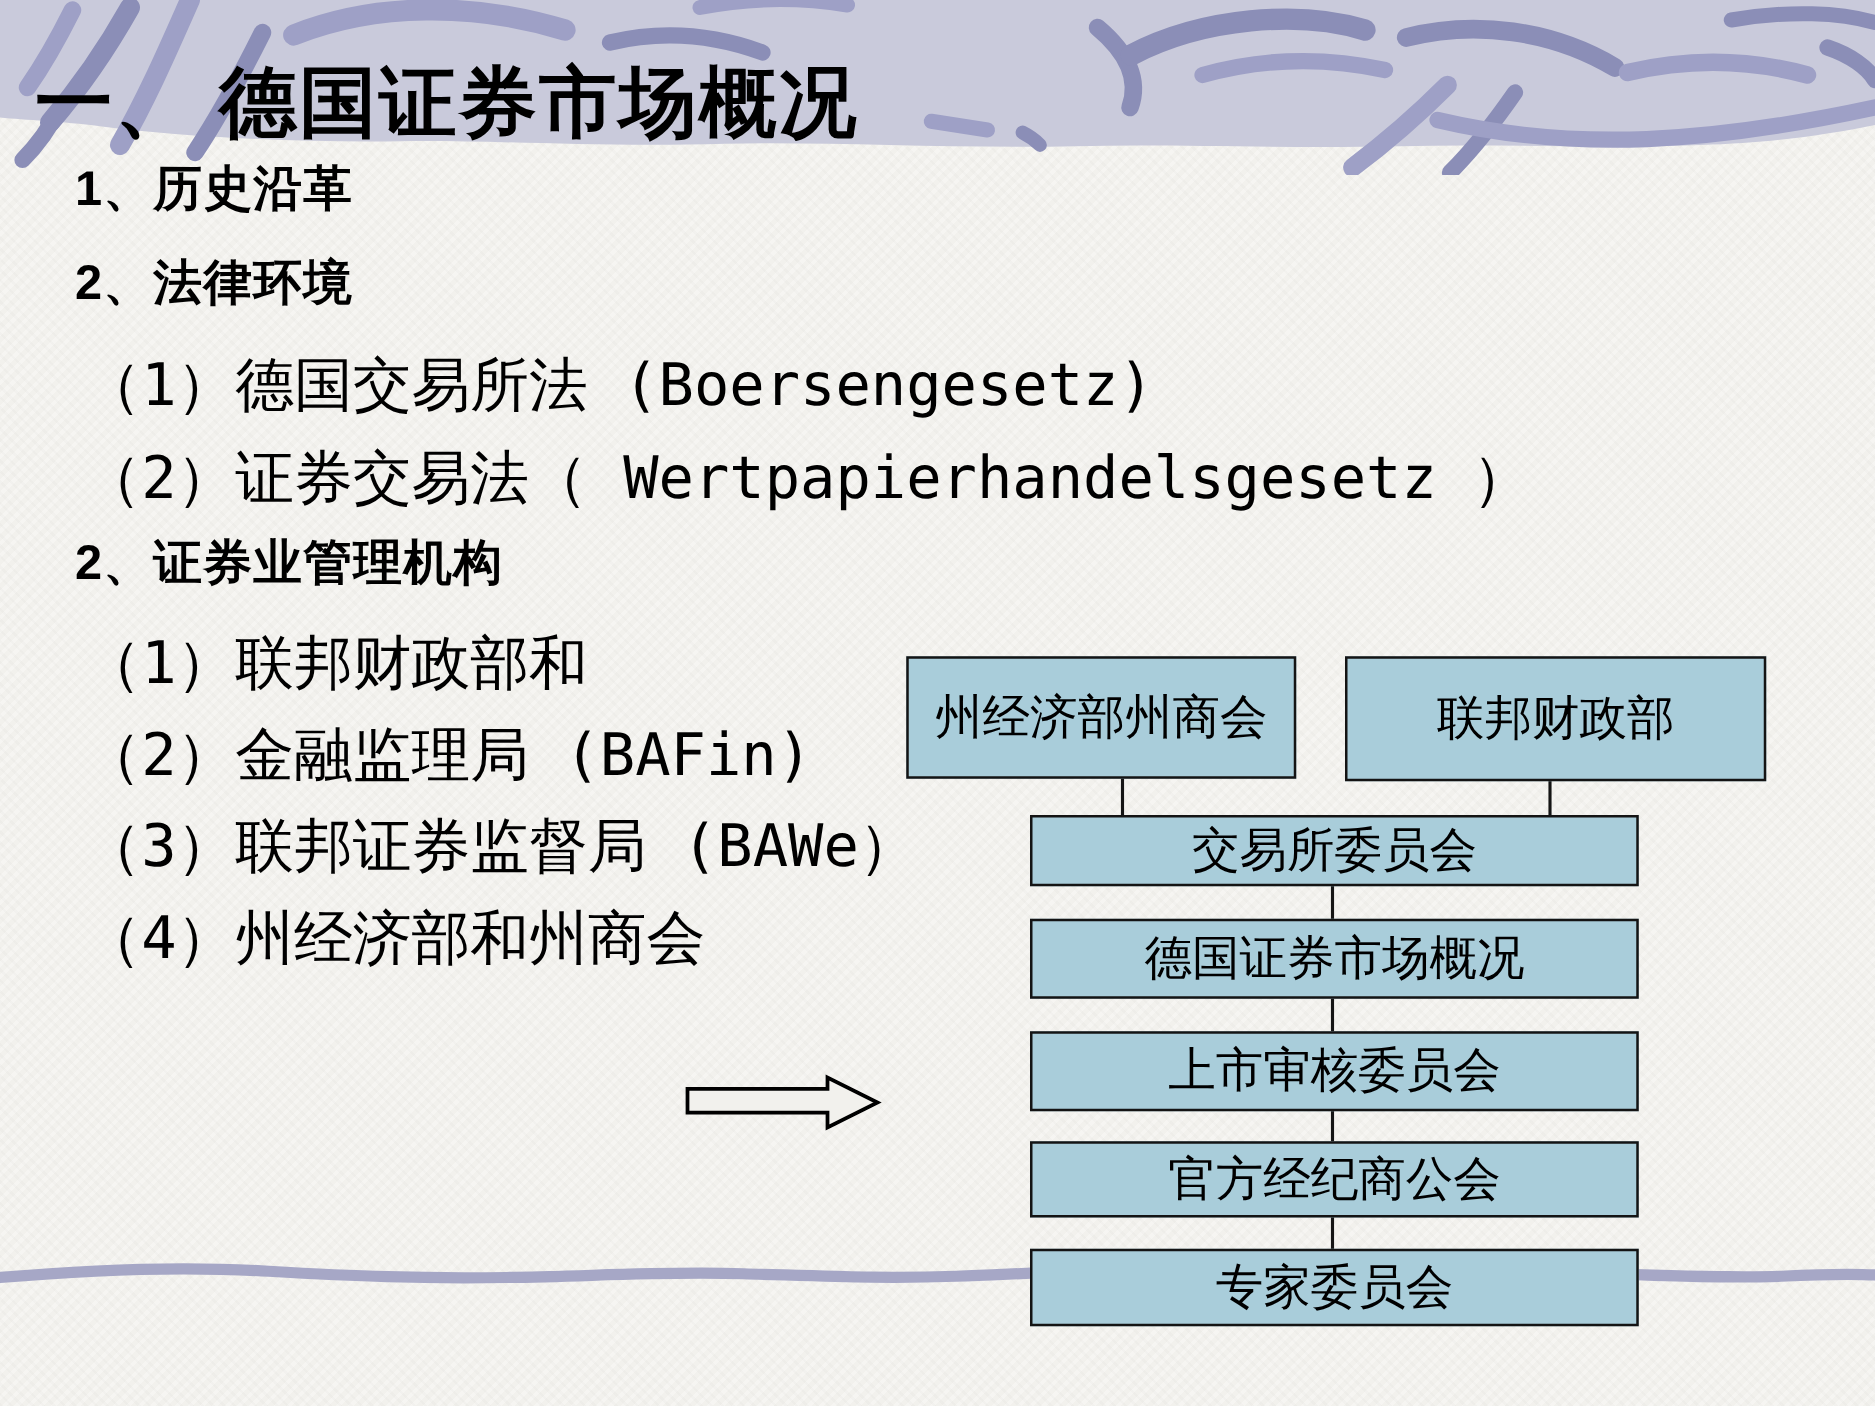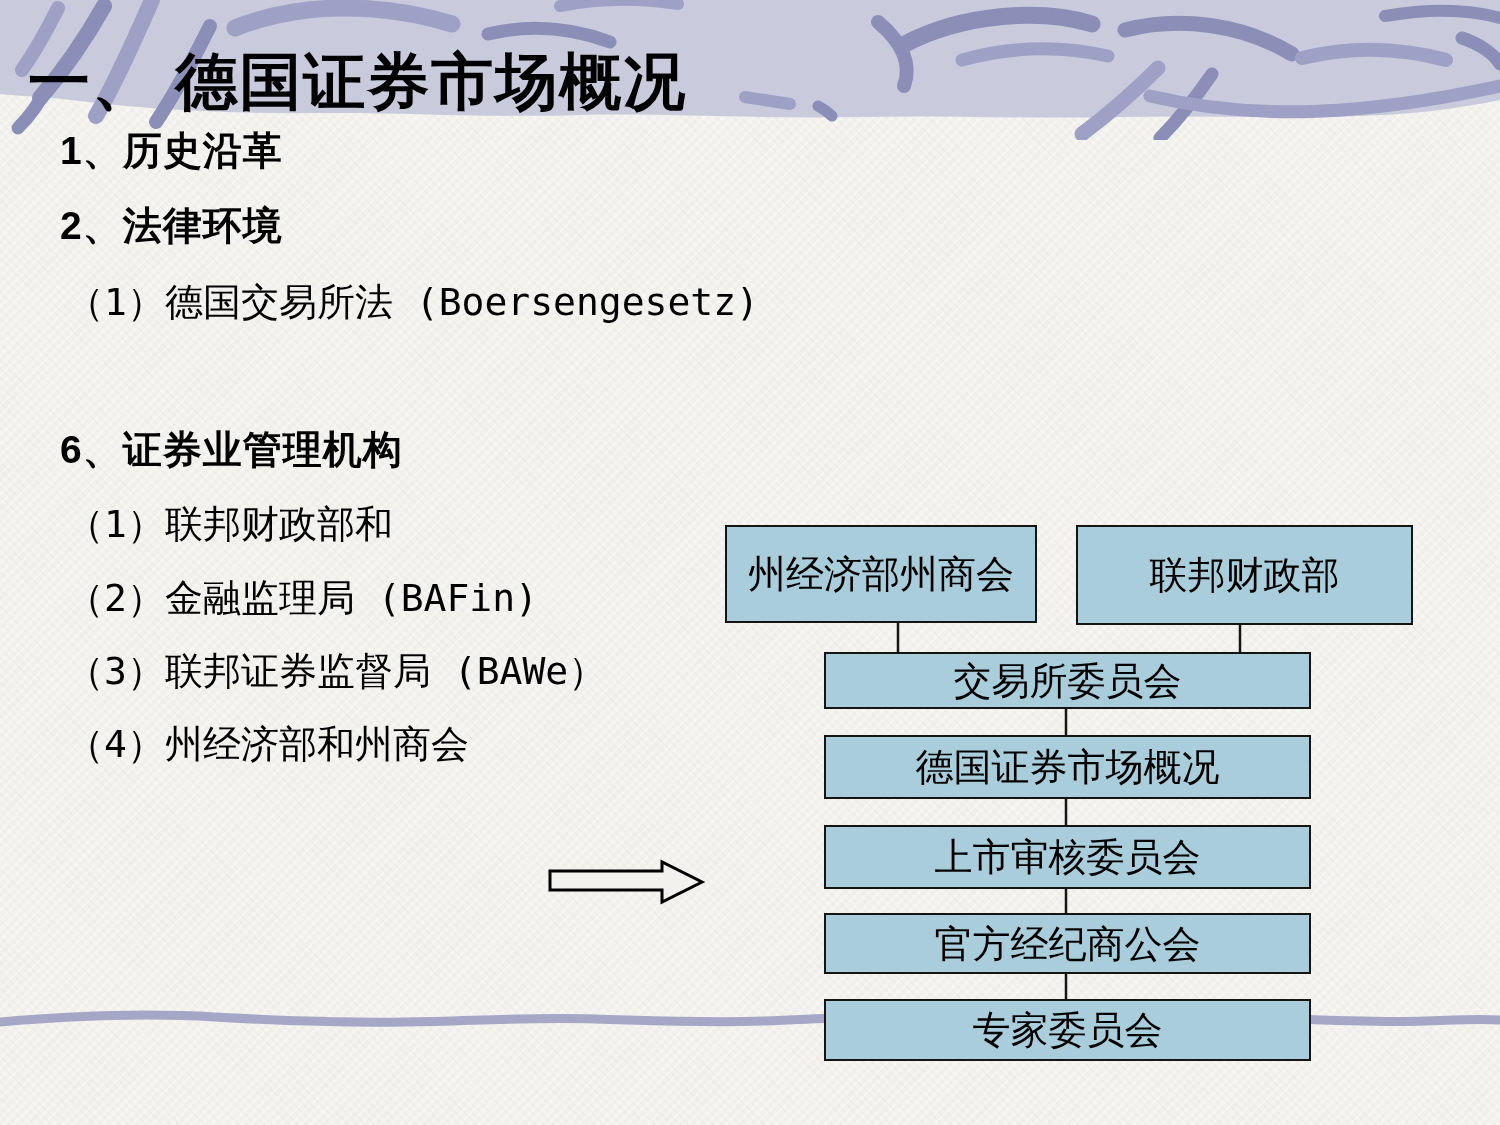--- a/index.html
+++ b/index.html
@@ -36,21 +36,21 @@
   .wave-svg{position:absolute;top:1006px;left:0;z-index:1;}
   .wave-path{fill:none;stroke:var(--wave);stroke-width:9px;stroke-linecap:round;}
   
   .title{
     position:absolute;left:28px;top:40px;z-index:3;
     font-size:62px;font-weight:bold;letter-spacing:2px;white-space:nowrap;
   }
   
   .outline-line{
     position:absolute;z-index:2;white-space:nowrap;
-    font-size:38px;
+    font-size:47px;
     font-family:"DejaVu Sans Mono","Liberation Mono",monospace;
   }
   .outline-line.bold{
     font-weight:bold;font-size:39px;letter-spacing:1px;
     font-family:"Liberation Sans","DejaVu Sans",sans-serif;
   }
   .ol1{left:60px;top:124px;}
   .ol2{left:60px;top:199px;text-align:right;}
   .ol3{left:66px;top:277px;}
   .ol4{left:66px;top:351px;}
@@ -119,21 +119,22 @@
 
   <svg class="wave-svg" width="1500" height="34" viewBox="0 0 1500 34">
     <path class="wave-path" d="M0,16 C80,9 150,7 215,11 C285,15 335,17 405,16 C475,15 525,11 595,13 C665,15 705,17 765,15 C825,13 865,9 925,13 C985,17 1015,19 1075,16 C1135,13 1175,9 1235,11 C1305,13 1365,17 1425,15 C1465,13 1485,13 1500,14"></path>
   </svg>
 
   <div class="title">一、 德国证券市场概况</div>
 
   <div class="outline-line bold ol1">1、历史沿革</div>
   <div class="outline-line bold ol2">2、法律环境</div>
   <div class="outline-line ol3">（1）德国交易所法 (Boersengesetz)</div>
-  <div class="outline-line bold ol5">6、证券业管理机构</div>
+  <div class="outline-line ol4">（2）证券交易法（ Wertpapierhandelsgesetz ）</div>
+  <div class="outline-line bold ol5">2、证券业管理机构</div>
   <div class="outline-line ol6">（1）联邦财政部和</div>
   <div class="outline-line ol7">（2）金融监理局 (BAFin)</div>
   <div class="outline-line ol8">（3）联邦证券监督局 (BAWe）</div>
   <div class="outline-line ol9">（4）州经济部和州商会</div>
 
 
   <svg class="arrow-svg" width="175" height="62" viewBox="0 0 175 62">
     <polygon class="arrow-shape" points="10,21 122,21 122,12 162,32 122,52 122,40 10,40"></polygon>
   </svg>
 

